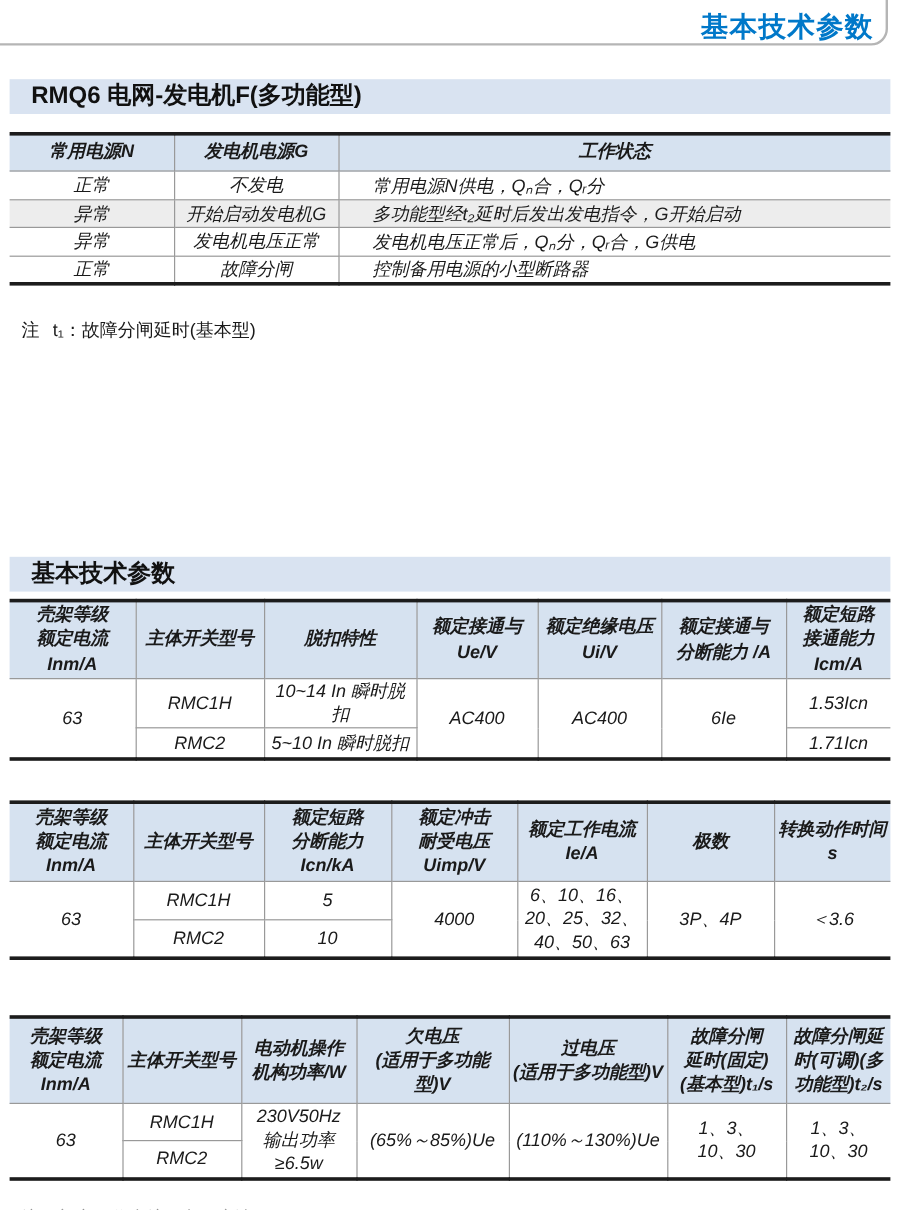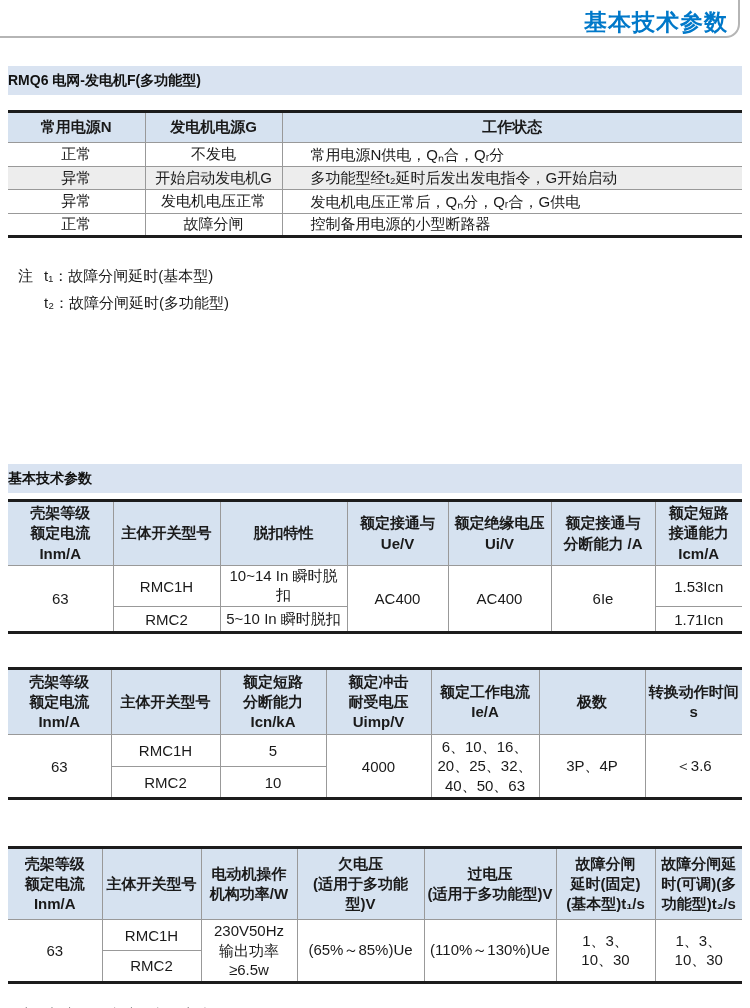--- a/index.html
+++ b/index.html
@@ -31,40 +31,42 @@
   }
 
   
   .section-bar {
     position: absolute;
     left: 8px; width: 734px; height: 29px;
     background: #d9e3f1;
   }
   .section-bar span {
     display: block;
+    padding-left: 18px;
     line-height: 29px;
-    font-size: 14px;
+    font-size: 20px;
     font-weight: bold;
     color: #111;
   }
   .bar1 { top: 66px; }
   .bar2 { top: 464px; }
 
   
   .dtable {
     position: absolute;
     left: 8px;
     width: 734px;
     border-collapse: collapse;
     table-layout: fixed;
     border-top: 3px solid #1c1c1c;
     border-bottom: 3px solid #1c1c1c;
     border-left-style: hidden;
     border-right-style: hidden;
     font-size: 15px;
+    font-style: italic;
   }
   .dtable th, .dtable td {
     border: 1px solid #999;
     text-align: center;
     vertical-align: middle;
     padding: 1px 2px;
   }
   .dtable th {
     background: #d6e2f0;
     font-weight: bold;
@@ -155,21 +157,20 @@
   </tbody>
 </table>
 
 <div class="notes">
   <div class="note-line">
     <span class="note-marker">注</span>
     <span class="note-col2">t₁：故障分闸延时(基本型)</span>
   </div>
   <div class="note-line">
     <span class="note-marker"></span>
-    <span class="note-col2">t₂：故障分闸延时(多功能型)</span>
   </div>
 </div>
 
 <div class="section-bar bar2">
   <span>基本技术参数</span>
 </div>
 
 <table class="dtable t2">
   <colgroup>
     <col style="width:105px">

